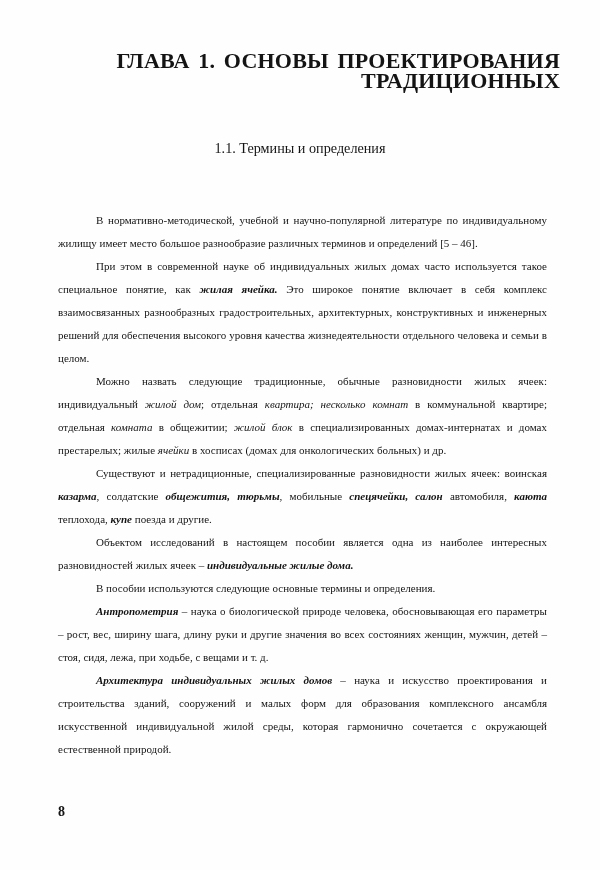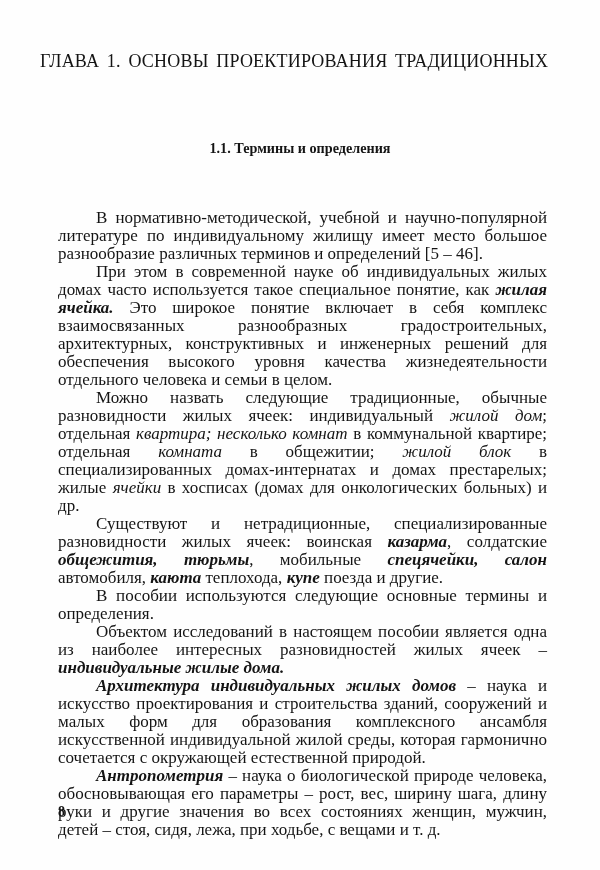--- a/index.html
+++ b/index.html
@@ -4,30 +4,30 @@
 <style>
   html, body { margin: 0; padding: 0; background: #ffffff; }
   body {
     width: 600px; height: 870px; position: relative; overflow: hidden;
     font-family: "Liberation Serif", "DejaVu Serif", serif;
     color: #141414;
   }
   .page { position: absolute; left: 0; top: 0; width: 600px; height: 870px; background: #fefefe; }
   .chapter-title {
     position: absolute; left: 40px; top: 51px; width: 520px;
-    text-align: left; font-weight: normal; font-size: 18px; line-height: 20px;
+    text-align: right; font-weight: bold; font-size: 22px; line-height: 20px;
     letter-spacing: 0.2px; word-spacing: 3px;
   }
   .section-title {
     position: absolute; left: 60px; top: 139px; width: 480px;
-    text-align: center; font-weight: bold; font-size: 14.2px; line-height: 18px;
+    text-align: center; font-weight: normal; font-size: 14.2px; line-height: 18px;
   }
   .body-text {
     position: absolute; left: 58px; top: 209px; width: 489px;
-    font-size: 17px; line-height: 18px; text-align: justify;
+    font-size: 11px; line-height: 23px; text-align: justify;
   }
   .body-text p { margin: 0; text-indent: 38px; text-align: justify; }
   .b { font-weight: bold; font-style: italic; }
   .bi { font-weight: normal; font-style: italic; }
   .page-number {
     position: absolute; left: 58px; top: 804px; font-weight: bold; font-size: 14px;
   }
 </style>
 </head>
 <body>
@@ -42,23 +42,23 @@
 
   <div class="body-text">
     <p><span>В нормативно-методической, учебной и научно-популярной литературе по индивидуальному жилищу имеет место большое разнообразие различных терминов и определений [5 – 46].</span></p>
 
     <p><span>При этом в современной науке об индивидуальных жилых домах часто используется такое специальное понятие, как </span><span class="b">жилая ячейка.</span><span> Это широкое понятие включает в себя комплекс взаимосвязанных разнообразных градостроительных, архитектурных, конструктивных и инженерных решений для обеспечения высокого уровня качества жизнедеятельности отдельного человека и семьи в целом.</span></p>
 
     <p><span>Можно назвать следующие традиционные, обычные разновидности жилых ячеек: индивидуальный </span><span class="bi">жилой дом</span><span>; отдельная </span><span class="bi">квартира; несколько комнат</span><span> в коммунальной квартире; отдельная </span><span class="bi">комната</span><span> в общежитии; </span><span class="bi">жилой блок</span><span> в специализированных домах-интернатах и домах престарелых; жилые </span><span class="bi">ячейки</span><span> в хосписах (домах для онкологических больных) и др.</span></p>
 
     <p><span>Существуют и нетрадиционные, специализированные разновидности жилых ячеек: воинская </span><span class="b">казарма</span><span>, солдатские </span><span class="b">общежития, тюрьмы</span><span>, мобильные </span><span class="b">спецячейки, салон</span><span> автомобиля, </span><span class="b">каюта</span><span> теплохода, </span><span class="b">купе</span><span> поезда и другие.</span></p>
 
+    <p><span>Объектом исследований в настоящем пособии является одна из наиболее интересных разновидностей жилых ячеек – </span><span class="b">индивидуальные жилые дома.</span></p>
+
     <p><span>В пособии используются следующие основные термины и определения.</span></p>
 
-    <p><span>Объектом исследований в настоящем пособии является одна из наиболее интересных разновидностей жилых ячеек – </span><span class="b">индивидуальные жилые дома.</span></p>
+    <p><span class="b">Антропометрия</span><span> – наука о биологической природе человека, обосновывающая его параметры – рост, вес, ширину шага, длину руки и другие значения во всех состояниях женщин, мужчин, детей – стоя, сидя, лежа, при ходьбе, с вещами и т. д.</span></p>
 
     <p><span class="b">Архитектура индивидуальных жилых домов</span><span> – наука и искусство проектирования и строительства зданий, сооружений и малых форм для образования комплексного ансамбля искусственной индивидуальной жилой среды, которая гармонично сочетается с окружающей естественной природой.</span></p>
-
-    <p><span class="b">Антропометрия</span><span> – наука о биологической природе человека, обосновывающая его параметры – рост, вес, ширину шага, длину руки и другие значения во всех состояниях женщин, мужчин, детей – стоя, сидя, лежа, при ходьбе, с вещами и т. д.</span></p>
   </div>
 
   <div class="page-number">8</div>
 </div>
 
 </body></html>

